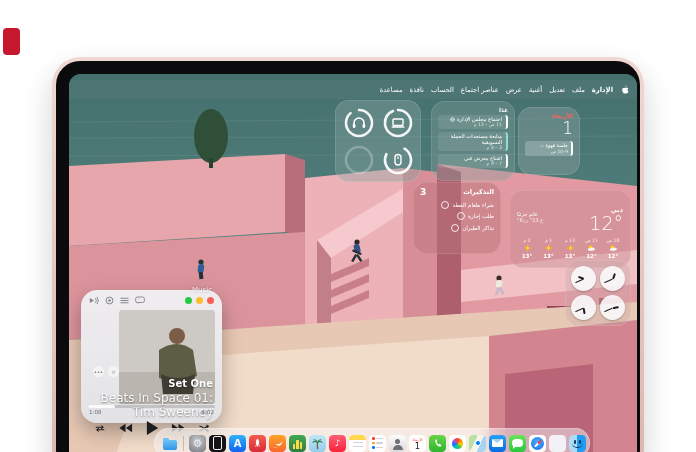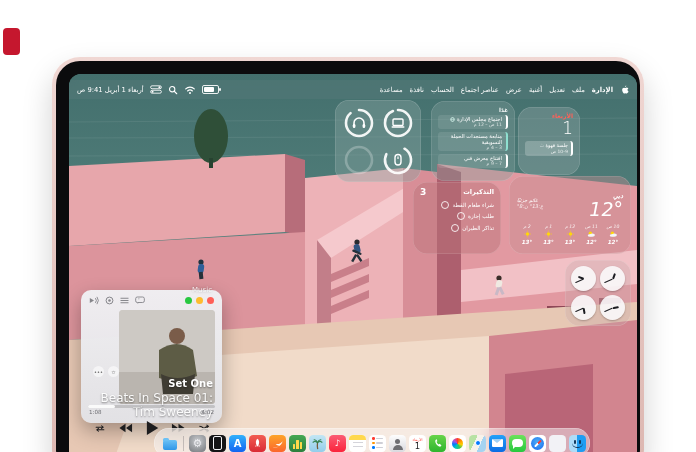--- a/index.html
+++ b/index.html
@@ -43,41 +43,41 @@
   .w-cal .chip .em{font-size:4.4px;opacity:.8;}
   .w-clock{left:498px;top:32px;width:64px;height:66px;background:rgba(34,64,68,0.55);display:flex;align-items:center;justify-content:center;}
   .w-clock .tm{font-size:26px;font-weight:bold;color:#eef6f4;letter-spacing:0.5px;}
   .w-rem{left:344px;top:108px;width:88px;height:72px;background:rgba(186,116,122,0.48);direction:rtl;padding:5px 7px;box-sizing:border-box;}
   .w-rem .hd{display:flex;justify-content:space-between;align-items:center;}
   .w-rem .rt{font-size:6.6px;font-weight:bold;}
   .w-rem .rc{font-size:9px;font-weight:bold;}
   .rrow{display:flex;align-items:center;gap:3px;margin-top:3.5px;}
   .rrow .cb{width:6px;height:6px;border:1px solid rgba(255,255,255,0.85);border-radius:50%;flex:0 0 auto;}
   .rrow .rl{font-size:5.6px;}
-  .w-wea{left:440px;top:102px;width:122px;height:78px;background:rgba(198,138,142,0.42);direction:rtl;padding:16px 8px;box-sizing:border-box;font-style:italic;}
+  .w-wea{left:440px;top:116px;width:122px;height:78px;background:rgba(198,138,142,0.42);direction:rtl;padding:16px 8px;box-sizing:border-box;}
   .w-wea .top{display:flex;justify-content:space-between;}
   .w-wea .city{font-size:6.4px;font-weight:bold;text-align:right;}
   .w-wea .temp{font-size:19px;font-weight:300;line-height:19px;text-align:right;}
   .w-wea .cond{font-size:5px;margin-top:2px;}
   .w-wea .hl{font-size:5px;opacity:.85;}
   .hourly{display:flex;justify-content:space-between;margin-top:5px;direction:rtl;}
   .hr{display:flex;flex-direction:column;align-items:center;gap:1px;width:20px;}
   .hr .ht{font-size:4.6px;opacity:.85;}
   .hr .hv{font-size:5.6px;font-weight:bold;}
   .w-wc{left:496px;top:186px;width:66px;height:66px;background:rgba(200,170,170,0.35);display:grid;grid-template-columns:1fr 1fr;grid-template-rows:1fr 1fr;place-items:center;padding:4px;box-sizing:border-box;}
   .clockface{width:25px;height:25px;border-radius:50%;background:rgba(250,250,252,0.88);position:relative;box-shadow:0 1px 2px rgba(0,0,0,0.25);}
   .hand{position:absolute;left:50%;bottom:50%;transform-origin:50% 100%;background:#1d1d22;border-radius:1px;}
   .hh{width:1.6px;height:6px;margin-left:-0.8px;}
   .mh{width:1.1px;height:9px;margin-left:-0.55px;}
 
   
   .ringcell{position:relative;width:34px;height:34px;display:flex;align-items:center;justify-content:center;}
 
   
-  .mini{position:absolute;left:12px;top:216px;width:141px;height:133px;border-radius:10px;
+  .mini{position:absolute;left:12px;top:216px;width:141px;height:133px;border-radius:16px;
     background:linear-gradient(180deg,rgba(240,240,243,0.97),rgba(226,226,230,0.97));
     box-shadow:0 8px 20px rgba(0,0,0,0.30);}
   .mini .tl{position:absolute;top:7px;right:8px;display:flex;gap:4px;}
   .dot{width:7px;height:7px;border-radius:50%;}
   .mini .ticons{position:absolute;top:6px;left:8px;display:flex;gap:6px;align-items:center;}
   .music-tag{position:absolute;top:-4px;right:10px;font-size:7px;color:rgba(255,255,255,0.85);text-shadow:0 0 3px rgba(0,0,0,0.35);}
   .art{position:absolute;left:38px;top:20px;width:96px;height:94px;border-radius:4px;overflow:hidden;
     background:linear-gradient(180deg,#d3cfca,#b9b5af);}
   .bslogo{position:absolute;left:6px;top:40px;width:64px;height:64px;border-radius:50%;border:3px solid rgba(255,255,255,0.92);
     display:flex;align-items:center;justify-content:center;color:#fff;font-weight:bold;font-size:17px;letter-spacing:1px;
@@ -220,43 +220,20 @@
         <span class="app-name">الإدارة</span>
         <span>ملف</span>
         <span>تعديل</span>
         <span>أغنية</span>
         <span>عرض</span>
         <span>عناصر اجتماع</span>
         <span>الحساب</span>
         <span>نافذة</span>
         <span>مساعدة</span>
         <span class="sp"></span>
-        <div class="stat">
-          <div class="batt">
-              <i></i>
-            </div>
-          <svg width="12" height="10" viewBox="0 0 14 11">
-              <g stroke="#fff" stroke-width="1.4" fill="none" stroke-linecap="round">
-                <path d="M2 4.2a7.2 7.2 0 0 1 10 0"></path>
-                <path d="M4.2 6.6a4.2 4.2 0 0 1 5.6 0"></path>
-              </g>
-              <circle cx="7" cy="9" r="1.2" fill="#fff"></circle>
-            </svg>
-          <svg width="10" height="10" viewBox="0 0 12 12">
-              <circle cx="5" cy="5" r="3.2" fill="none" stroke="#fff" stroke-width="1.3"></circle>
-              <line x1="7.5" y1="7.5" x2="10.5" y2="10.5" stroke="#fff" stroke-width="1.3" stroke-linecap="round"></line>
-            </svg>
-          <svg width="12" height="9" viewBox="0 0 14 10">
-              <rect x="0.7" y="0.7" width="12.6" height="3.4" rx="1.7" fill="none" stroke="#fff" stroke-width="1"></rect>
-              <circle cx="11" cy="2.4" r="1.2" fill="#fff"></circle>
-              <rect x="0.7" y="5.9" width="12.6" height="3.4" rx="1.7" fill="none" stroke="#fff" stroke-width="1"></rect>
-              <circle cx="3" cy="7.6" r="1.2" fill="#fff"></circle>
-            </svg>
-          <span>أربعاء 1 أبريل 9:41 ص</span>
-        </div>
       </div>
 
       <div class="widget w-batt">
         <div class="ringcell">
           <svg width="34" height="34" viewBox="0 0 34 34">
               <circle cx="17" cy="17" r="13" fill="none" stroke="rgba(255,255,255,0.92)" stroke-width="2.6" stroke-linecap="round" stroke-dasharray="72 10" transform="rotate(-90 17 17)"></circle>
               <g>
                 <path d="M12 19v-2a5 5 0 0 1 10 0v2" fill="none" stroke="#fff" stroke-width="1.6"></path>
                 <rect x="10.8" y="18" width="2.6" height="4" rx="1.2" fill="#fff"></rect>
                 <rect x="20.6" y="18" width="2.6" height="4" rx="1.2" fill="#fff"></rect>

